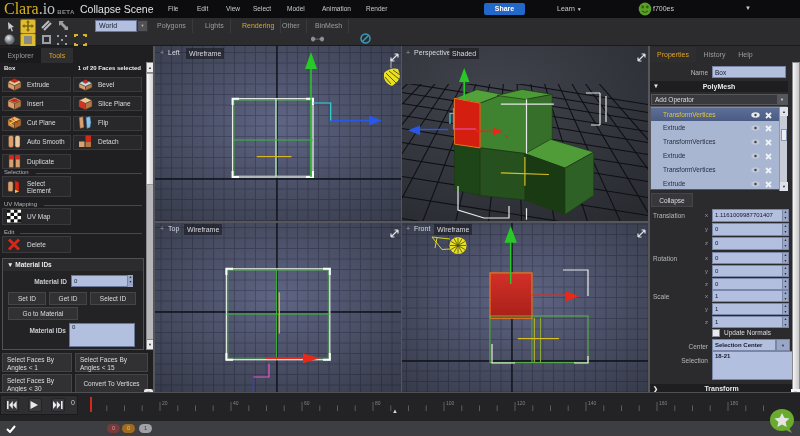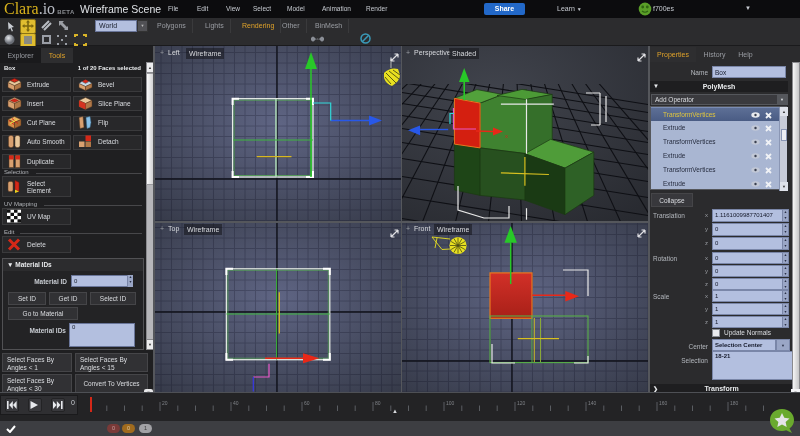--- a/index.html
+++ b/index.html
@@ -47,21 +47,21 @@
 .tlnum { position:absolute; top:8px; font-size:5px; color:#7f8287; }
 #statusbar { left:0; top:421px; width:800px; height:15px; background:#3d3e42; }
 .badge { position:absolute; top:2.5px; width:13px; height:9px; border-radius:5px; font-size:5.5px; text-align:center; line-height:9px; }
 </style>
 </head>
 <body>
 <div id="app">
 
   <div id="topbar" class="abs">
     <div id="logo" class="abs">Clara<span class="io">.io</span><span class="beta"> BETA</span></div>
-    <div id="scenename" class="abs">Wireframe Scene</div>
+    <div id="scenename" class="abs">Collapse Scene</div>
     <div class="menuitem abs" style="left:168px;">File</div>
     <div class="menuitem abs" style="left:197px;">Edit</div>
     <div class="menuitem abs" style="left:226px;">View</div>
     <div class="menuitem abs" style="left:253px;">Select</div>
     <div class="menuitem abs" style="left:287px;">Model</div>
     <div class="menuitem abs" style="left:322px;">Animation</div>
     <div class="menuitem abs" style="left:366px;">Render</div>
     <div id="sharebtn" class="abs">Share</div>
     <div id="learn" class="abs">Learn <span style="font-size:5px;">▼</span></div>
     <svg class="abs" style="left:638px;top:2px;" width="14" height="14" viewBox="0 0 14 14">

